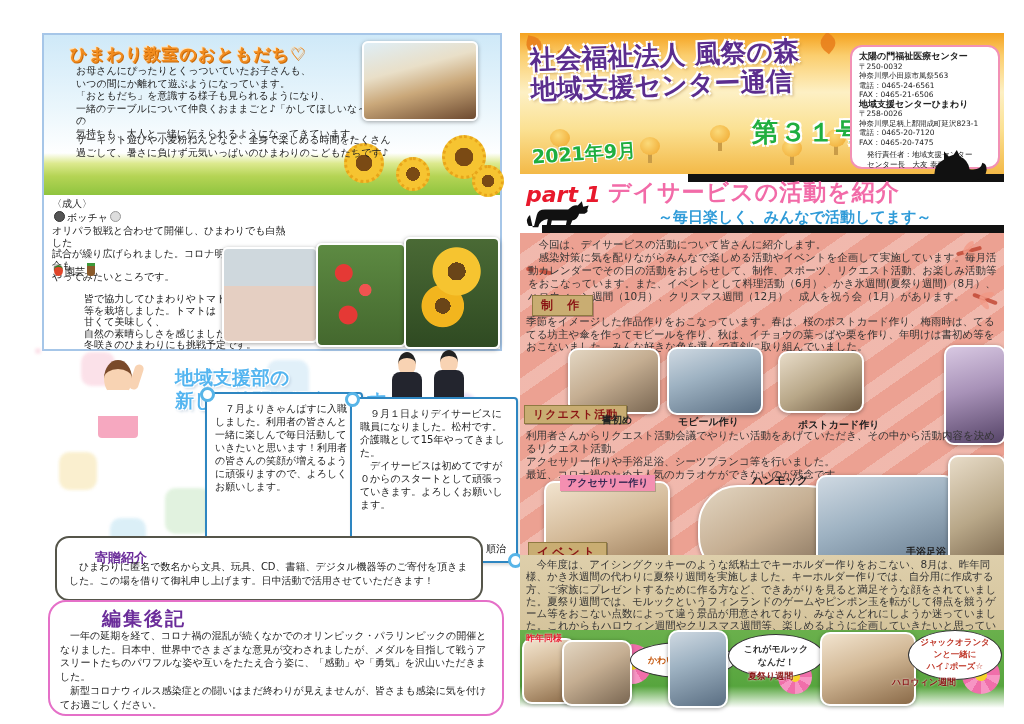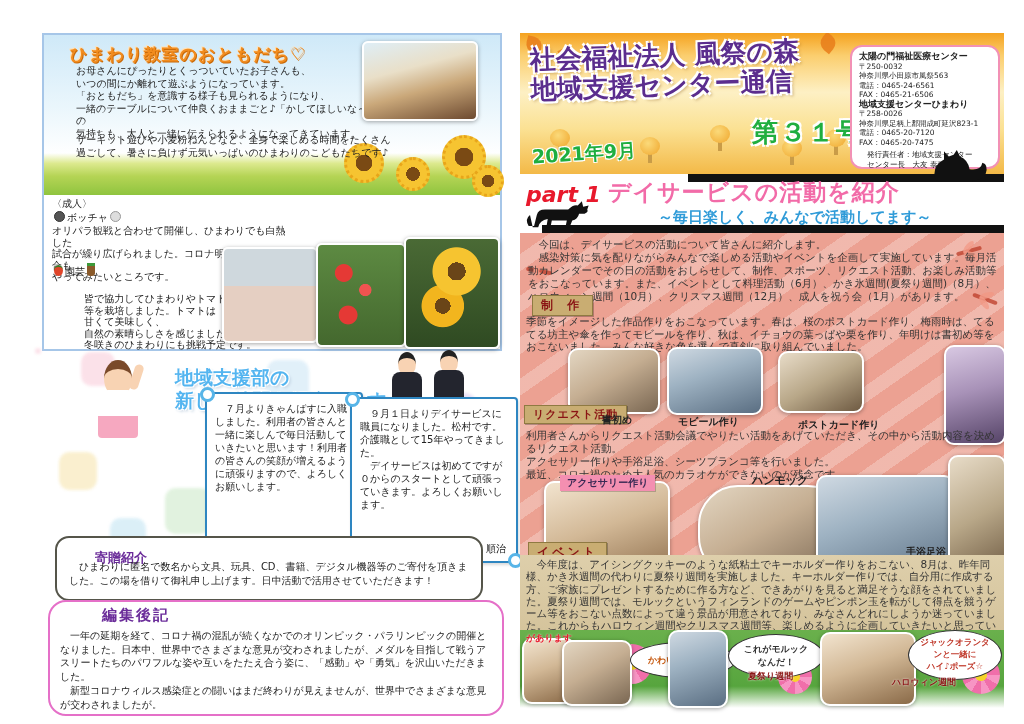--- a/index.html
+++ b/index.html
@@ -64,21 +64,21 @@
   .card::before{content:"";position:absolute;left:-7px;top:-7px;width:9px;height:9px;border:3px solid #58b5e8;
     border-radius:50%;background:#fff;}
   .card::after{content:"";position:absolute;right:-7px;bottom:-7px;width:9px;height:9px;border:3px solid #58b5e8;
     border-radius:50%;background:#fff;}
   .card .nm{position:absolute;right:10px;bottom:6px;font-size:10px;}
   .donation{left:55px;top:536px;width:424px;height:61px;border:2px solid #55554a;border-radius:14px;background:#fff;}
   .don-h{left:30px;top:3px;font-size:13px;font-weight:bold;color:#6b2d9a;}
   .don-t{left:12px;top:22px;width:400px;font-size:10px;line-height:14px;}
   .editors{left:48px;top:600px;width:452px;height:112px;border:2px solid #e570c8;border-radius:18px;
     background:rgba(255,255,255,.75);}
-  .ed-h{left:52px;top:4px;font-size:15px;font-weight:bold;color:#6b2d9a;letter-spacing:2px;}
+  .ed-h{left:52px;top:4px;font-size:19px;font-weight:bold;color:#6b2d9a;letter-spacing:2px;}
   .ed-t1{left:10px;top:27px;width:432px;font-size:10px;line-height:13.5px;}
   .ed-t2{left:10px;top:82px;width:432px;font-size:10px;line-height:13.5px;}
   
   .rp-header{left:520px;top:33px;width:484px;height:141px;overflow:hidden;
     background:linear-gradient(180deg,#f5a21f 0%,#fbce6e 16%,#fdf0c4 42%,#fbe193 68%,#f3b947 100%);}
   .leaf{width:16px;height:16px;background:#e87c1a;border-radius:0 60% 0 60%;opacity:.85;}
   .tree{position:absolute;width:20px;height:26px;}
   .tree::before{content:"";position:absolute;left:8px;bottom:0;width:4px;height:12px;background:#c99c48;}
   .tree::after{content:"";position:absolute;left:0;top:0;width:20px;height:18px;border-radius:50%;
     background:radial-gradient(circle at 40% 35%,#fbda7a,#f0a62c);}
@@ -214,21 +214,21 @@
   </section>
 
   <section class="abs donation">
     <h3 class="abs don-h" style="margin:8px">寄贈紹介</h3>
     <p class="abs don-t" style="margin:0">　ひまわりに匿名で数名から文具、玩具、CD、書籍、デジタル機器等のご寄付を頂きました。この場を借りて御礼申し上げます。日中活動で活用させていただきます！</p>
   </section>
 
   <section class="abs editors">
     <h3 class="abs ed-h" style="margin:0">編集後記</h3>
     <p class="abs ed-t1" style="margin:0">　一年の延期を経て、コロナ禍の混乱が続くなかでのオリンピック・パラリンピックの開催となりました。日本中、世界中でさまざまな意見が交わされましたが、メダルを目指して戦うアスリートたちのパワフルな姿や互いをたたえ合う姿に、「感動」や「勇気」を沢山いただきました。</p>
-    <p class="abs ed-t2" style="margin:0">　新型コロナウィルス感染症との闘いはまだ終わりが見えませんが、世界中でさまざまな意見が交わされましたが。</p>
+    <p class="abs ed-t2" style="margin:0">　新型コロナウィルス感染症との闘いはまだ終わりが見えませんが、皆さまも感染に気を付けてお過ごしください。</p>
   </section>
 
   <header class="abs rp-header">
     <div class="abs leaf" style="left:6px;top:4px;transform:rotate(15deg)"></div>
     <div class="abs leaf" style="left:40px;top:14px;transform:rotate(-25deg)"></div>
     <div class="abs leaf" style="left:300px;top:2px;transform:rotate(40deg)"></div>
     <div class="tree" style="left:30px;top:96px"></div>
     <div class="tree" style="left:120px;top:104px"></div>
     <div class="tree" style="left:190px;top:92px"></div>
     <div class="tree" style="left:262px;top:106px"></div>
@@ -306,21 +306,21 @@
   <section class="abs kraft-zone">
     <p class="abs pre event-txt" style="margin:0">　今年度は、アイシングクッキーのような紙粘土でキーホルダー作りをおこない、8月は、昨年同様、かき氷週間の代わりに夏祭り週間を実施しました。キーホルダー作りでは、自分用に作成する方、ご家族にプレゼントするために作る方など、できあがりを見ると満足そうな顔をされていました。夏祭り週間では、モルックというフィンランドのゲームやピンポン玉を転がして得点を競うゲーム等をおこない点数によって違う景品が用意されており、みなさんどれにしようか迷っていました。これからもハロウィン週間やクリスマス週間等、楽しめるように企画していきたいと思っています。</p>
   </section>
 
   <section class="abs green-band">
     <div class="abs cosmos" style="left:92px;top:14px;width:40px;height:40px"></div>
     <div class="abs cosmos" style="left:150px;top:34px;width:30px;height:30px"></div>
     <div class="abs cosmos" style="left:258px;top:30px;width:34px;height:34px"></div>
     <div class="abs cosmos" style="left:442px;top:26px;width:38px;height:38px"></div>
     <div class="abs photo ph-r ph-e" style="left:2px;top:8px;width:50px;height:62px"></div>
-    <span class="abs cook-label" style="left:6px;top:2px">があります</span>
+    <span class="abs cook-label" style="left:6px;top:2px">昨年同様</span>
     <div class="abs photo ph-r ph-a" style="left:42px;top:10px;width:66px;height:62px"></div>
     <div class="abs bubble" style="left:110px;top:12px;width:104px;height:34px;font-size:9px;color:#c75b12">かわいいでしょ♪</div>
     <div class="abs photo ph-r ph-b" style="left:148px;top:0px;width:56px;height:74px"></div>
     <div class="abs bubble pre" style="left:208px;top:4px;width:94px;height:42px;font-size:9px;color:#333">これがモルック
 なんだ！</div>
     <span class="abs band-cap" style="left:228px;top:40px">夏祭り週間</span>
     <div class="abs photo ph-r ph-e" style="left:300px;top:2px;width:92px;height:70px"></div>
     <div class="abs bubble pre" style="left:388px;top:0px;width:92px;height:48px;font-size:8.5px;color:#c0392b">ジャックオランタ
 ンと一緒に
 ハイ♪ポーズ☆</div>

